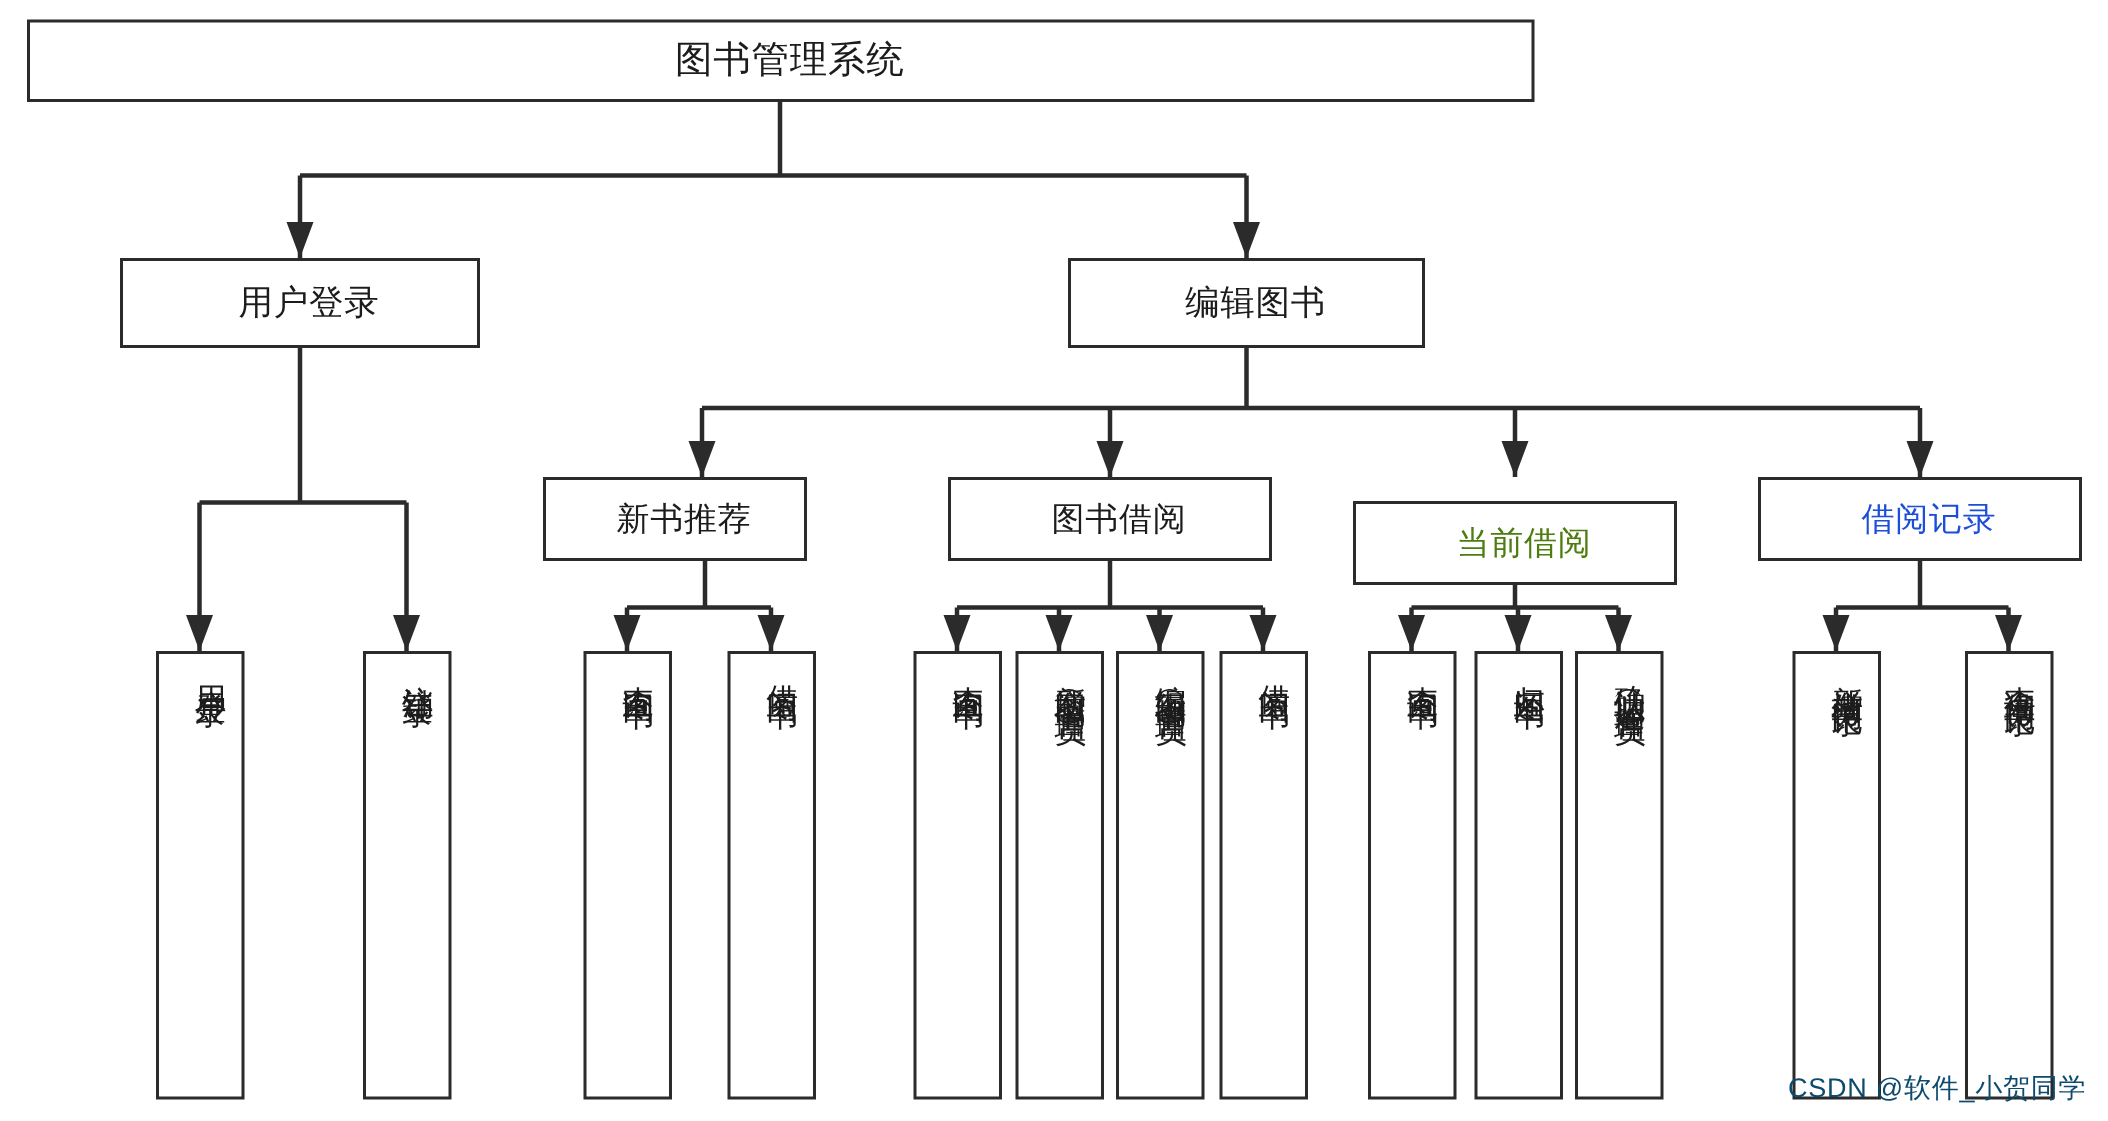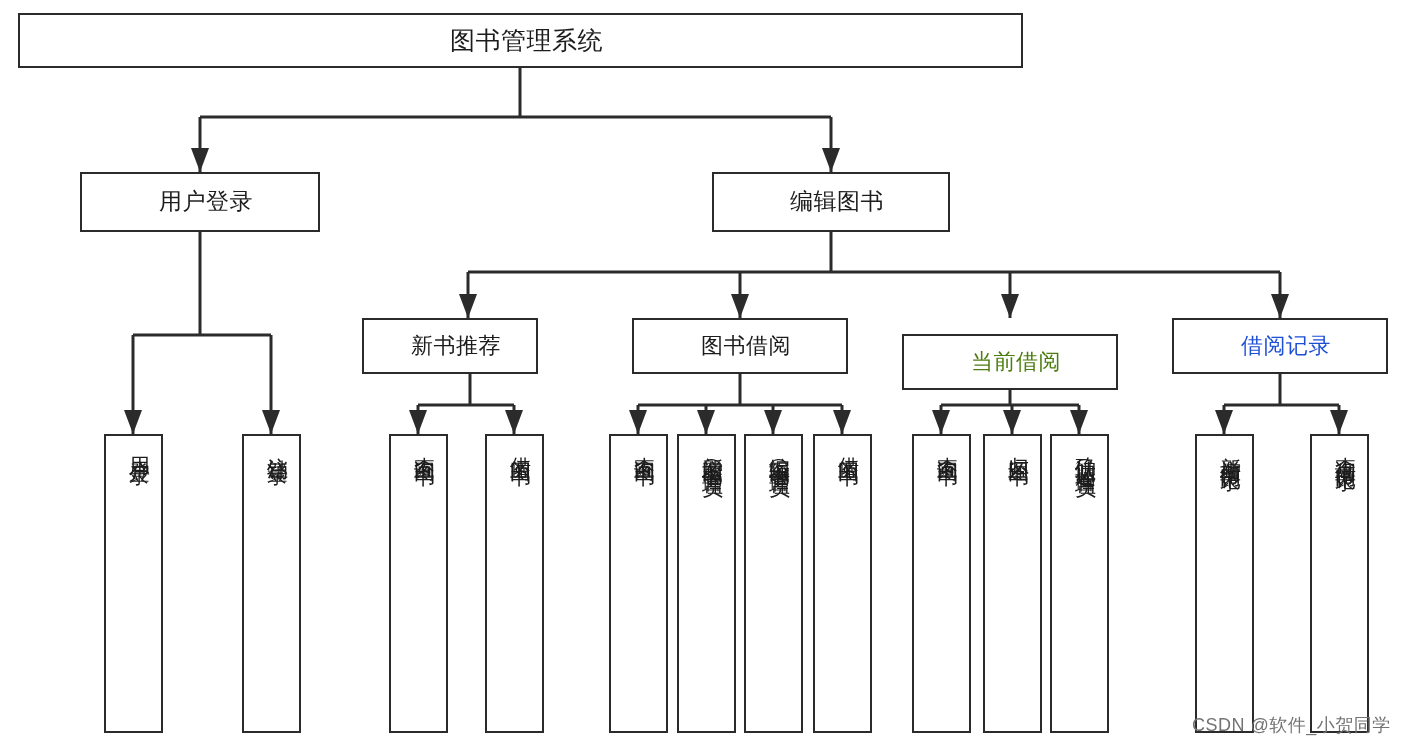--- a/index.html
+++ b/index.html
@@ -188,15 +188,15 @@
         <span class="label">确认归还（管理员）</span>
       </div>
       <div class="node vertical leaf" style="left: 1195px; top: 434px; width: 59px; height: 299px; border-color: rgb(43, 43, 43); background: rgb(255, 255, 255); color: rgb(28, 28, 28);">
         <span class="label">新增借阅记录</span>
       </div>
       <div class="node vertical leaf" style="left: 1310px; top: 434px; width: 59px; height: 299px; border-color: rgb(43, 43, 43); background: rgb(255, 255, 255); color: rgb(28, 28, 28);">
         <span class="label">查询借阅记录</span>
       </div>
     </div>
 
-  <div class="watermark" style="left: 1192px; top: 713px; color: #737373;">CSDN @软件_小贺同学</div>
+  <div class="watermark" style="left: 1192px; top: 713px; color: #0c4a6e;">CSDN @软件_小贺同学</div>
 
 </div>
 
 </body></html>

